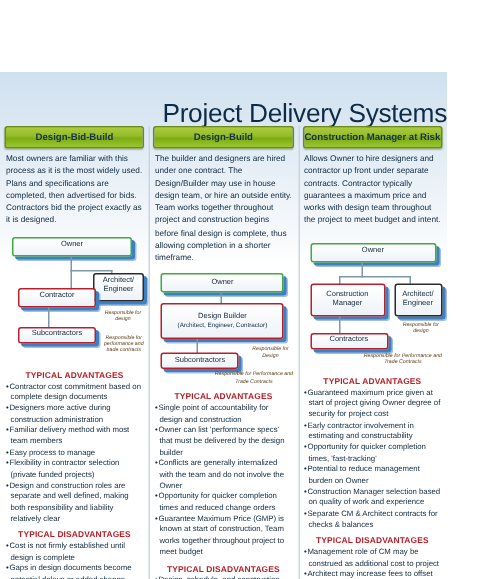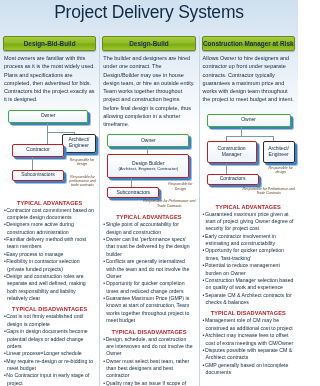--- a/index.html
+++ b/index.html
@@ -6,21 +6,21 @@
   body{
     width:298px;height:386px;overflow:hidden;
     font-family:"Liberation Sans", sans-serif;
     background:#ffffff;
   }
   .poster{
     position:relative;width:298px;height:386px;box-sizing:border-box;
     background:linear-gradient(to bottom,#cfe0ef 0%,#e8f0f7 18%,#ffffff 34%,#ffffff 100%);
   }
   .title-area{
-    text-align:center;padding-top:3px;
+    text-align:right;padding-top:18px;margin-top:48px;
   }
   .main-title{
     font-size:17.5px;color:#0d2b46;letter-spacing:-0.2px;line-height:1.05;
     font-weight:400;
   }
   .subtitle{
     font-size:8.4px;color:#11314c;margin-top:2px;font-weight:bold;
   }
   .cols{
     position:absolute;top:36px;left:0;width:298px;height:350px;

